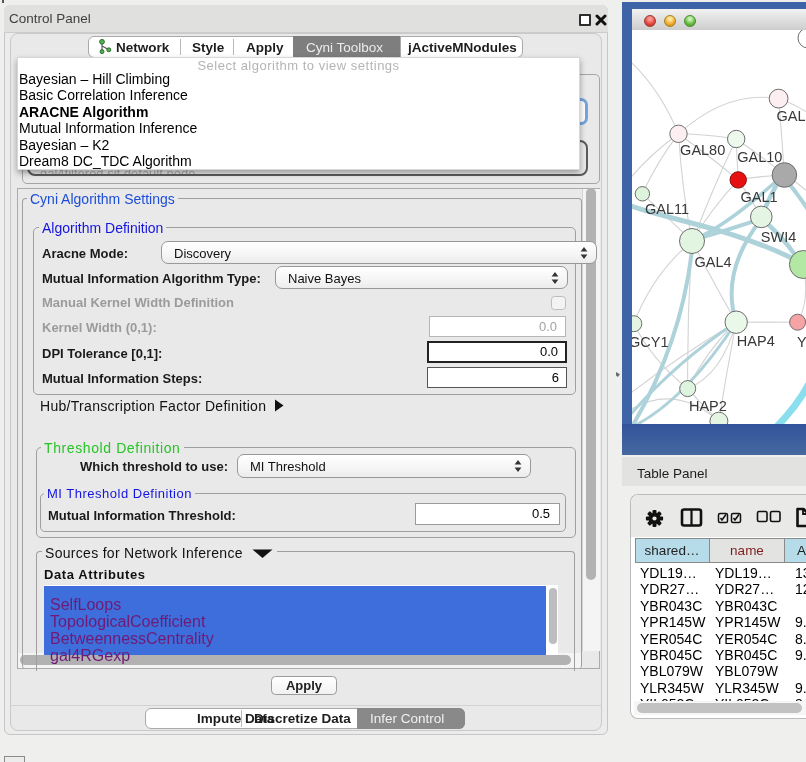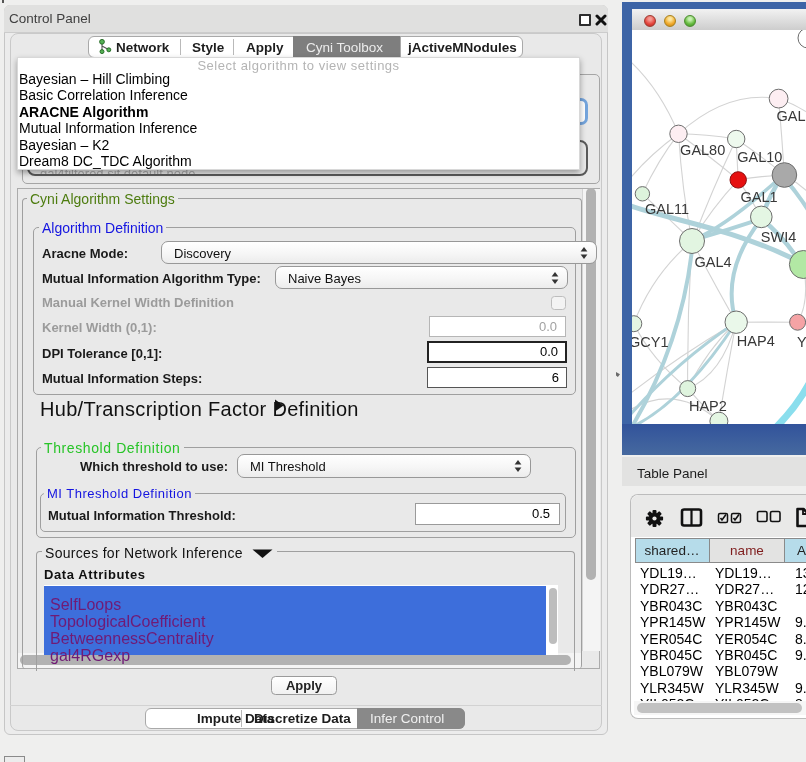--- a/index.html
+++ b/index.html
@@ -79,21 +79,21 @@
 <div class="abs" style="left:17px;top:188px;width:583px;height:481px;background:#e9e9e9;
      border:1px solid #ababab;box-sizing:border-box;"></div>
 
 <div class="abs" style="left:582px;top:189px;width:17px;height:462px;background:#f4f4f4;border-left:1px solid #d4d4d4;"></div>
 <div class="abs" style="left:585.5px;top:188px;width:10px;height:392px;background:#b2b2b2;border-radius:6px;"></div>
 
 <div class="abs" style="left:18px;top:653px;width:564px;height:15px;background:#f4f4f4;"></div>
 <div class="abs" style="left:20px;top:655px;width:551px;height:10px;background:#b2b2b2;border-radius:5px;"></div>
 
 <div class="gbox" style="left:22px;top:198px;width:558px;height:470px;border-radius:4px;border-bottom:none;"></div>
-<div class="glabel" style="left:27px;top:192px;color:#4d7c0f;">Cyni Algorithm Settings</div>
+<div class="glabel" style="left:27px;top:192px;color:#1d4ed8;">Cyni Algorithm Settings</div>
 
 <div class="gbox" style="left:33px;top:227px;width:541px;height:166px;"></div>
 <div class="glabel" style="left:39px;top:221px;color:#1414e0;">Algorithm Definition</div>
 
 <div class="lbl" style="left:42px;top:246px;">Aracne Mode:</div>
 <div class="combo" style="left:132px;top:241px;width:434px;height:21px;margin-left:29px;">
   <span class="ct">Discovery</span>
   <svg class="spin" viewBox="0 0 8 12">
       <path d="M4 0 L7.4 4.4 L0.6 4.4 Z" fill="#333"></path>
       <path d="M4 12 L7.4 7.6 L0.6 7.6 Z" fill="#333"></path>
@@ -117,21 +117,21 @@
      box-sizing:border-box;color:#a2a2a2;line-height:19px;padding-right:8px;">0.0</div>
 
 <div class="lbl" style="left:42px;top:346px;">DPI Tolerance [0,1]:</div>
 <div class="inpt" style="left:427px;top:341px;width:140px;height:22px;border:2px solid #222;
      box-sizing:border-box;color:#000;line-height:18px;padding-right:7px;">0.0</div>
 
 <div class="lbl" style="left:42px;top:371px;">Mutual Information Steps:</div>
 <div class="inpt" style="left:427px;top:367px;width:140px;height:21px;border:1px solid #555;
      box-sizing:border-box;color:#000;line-height:19px;padding-right:7px;">6</div>
 
-<div class="abs" style="left:40px;top:398px;font-size:20px;letter-spacing:0.3px;color:#111;">Hub/Transcription Factor Definition</div>
+<div class="abs" style="left:40px;top:398px;font-size:14px;letter-spacing:0.3px;color:#111;">Hub/Transcription Factor Definition</div>
 <svg class="abs" style="left:274px;top:399px" width="10" height="13" viewBox="0 0 10 13">
   <path d="M1 0.5 L9.5 6.5 L1 12.5 Z" fill="#111"></path>
 </svg>
 
 <div class="gbox" style="left:36px;top:447px;width:538px;height:89px;"></div>
 <div class="glabel" style="left:41px;top:441px;color:#27c427;letter-spacing:0.6px;">Threshold Definition</div>
 
 <div class="lbl" style="left:80px;top:459px;">Which threshold to use:</div>
 <div class="combo" style="left:237px;top:454px;width:292px;height:22px;">
   <span class="ct">MI Threshold</span>

